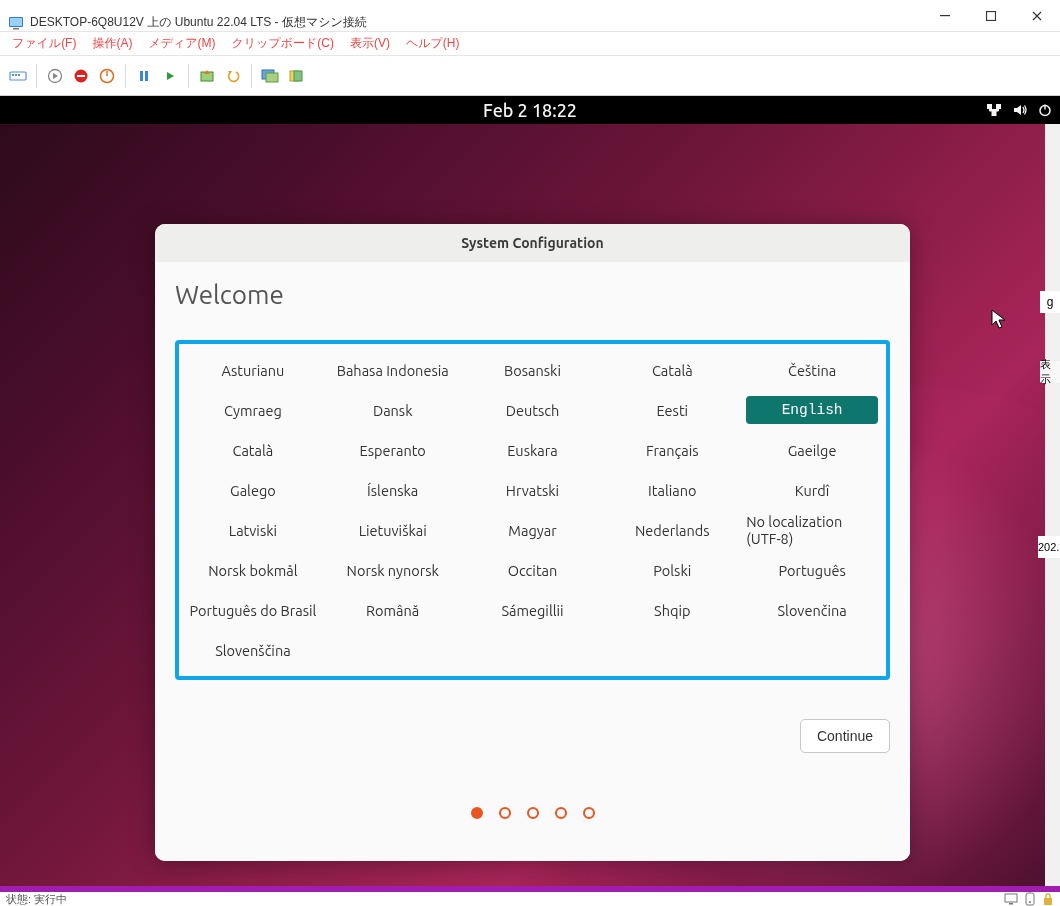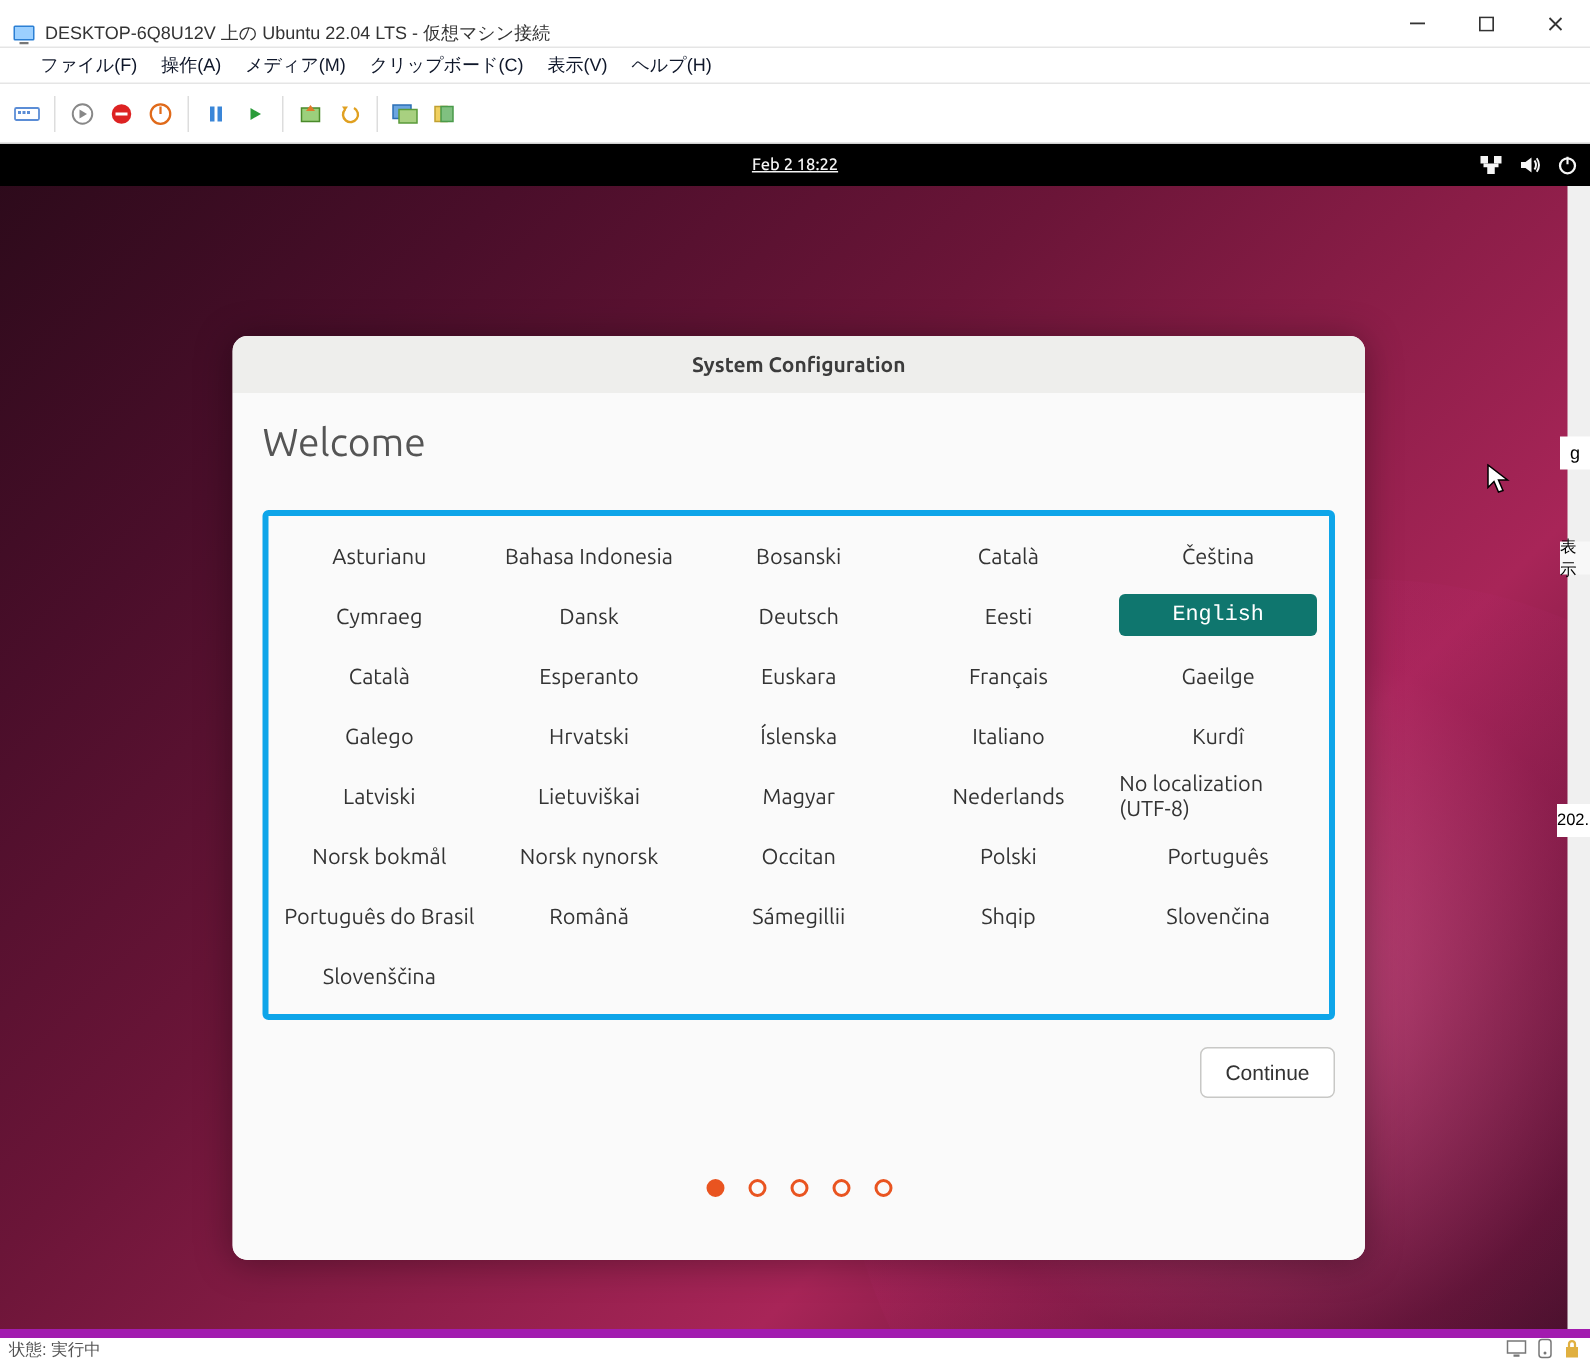--- a/index.html
+++ b/index.html
@@ -36,22 +36,22 @@
   .win-controls button {
     width: 46px; height: 32px; border: none; background: transparent;
     display: inline-flex; align-items: center; justify-content: center;
     color: #333;
   }
   .win-controls button svg { width: 10px; height: 10px; }
 
   .host-menubar {
     height: 24px; background: #fff;
     display: flex; align-items: center;
-    padding: 0 19px;
-    color: #0f172a; font-size: 12px;
+    padding: 0 4px;
+    color: #ef4444; font-size: 12px;
     border-bottom: 1px solid #e5e5e5;
   }
   .host-menubar .menu-item { padding: 2px 8px; }
 
   .host-toolbar {
     height: 40px; background: #fff;
     display: flex; align-items: center; gap: 2px;
     padding: 0 6px;
     border-bottom: 1px solid #d0d0d0;
   }
@@ -81,23 +81,22 @@
   }
   
   .gnome-topbar {
     position: relative;
     height: 28px;
     background: #000;
     color: #f5f5f5;
     display: flex;
     align-items: center;
     justify-content: center;
-    font-size: 11px;
+    font-size: 18px;
     font-family: Ubuntu, "Noto Sans", sans-serif;
-    text-decoration: underline;
   }
   .gnome-topbar .clock { font-weight: 500; }
   .gnome-status {
     position: absolute; right: 8px; top: 0; height: 28px;
     display: flex; align-items: center; gap: 10px;
   }
   .gnome-status svg { fill: #f5f5f5; }
 
   
   .vm-scrollbar {
@@ -155,20 +154,21 @@
     display: flex; justify-content: flex-end;
     padding: 18px 0 0 0;
   }
   .continue-btn {
     padding: 8px 16px;
     background: #fff;
     border: 1px solid #c8c8c6;
     border-radius: 5px;
     font-size: 14px;
     color: #333;
+    margin-top: 21px;
   }
   .progress-dots {
     display: flex; justify-content: center; gap: 16px;
     padding: 54px 0 24px 0;
   }
   .dot {
     width: 12px; height: 12px; border-radius: 50%;
     border: 2px solid #e95420;
   }
   .dot.filled { background: #e95420; }
@@ -346,22 +346,22 @@
           <div class="lang-cell">Dansk</div>
           <div class="lang-cell">Deutsch</div>
           <div class="lang-cell">Eesti</div>
           <div class="lang-cell selected">English</div>
           <div class="lang-cell">Català</div>
           <div class="lang-cell">Esperanto</div>
           <div class="lang-cell">Euskara</div>
           <div class="lang-cell">Français</div>
           <div class="lang-cell">Gaeilge</div>
           <div class="lang-cell">Galego</div>
+          <div class="lang-cell">Íslenska</div>
           <div class="lang-cell">Hrvatski</div>
-          <div class="lang-cell">Íslenska</div>
           <div class="lang-cell">Italiano</div>
           <div class="lang-cell">Kurdî</div>
           <div class="lang-cell">Latviski</div>
           <div class="lang-cell">Lietuviškai</div>
           <div class="lang-cell">Magyar</div>
           <div class="lang-cell">Nederlands</div>
           <div class="lang-cell">No localization (UTF-8)</div>
           <div class="lang-cell">Norsk bokmål</div>
           <div class="lang-cell">Norsk nynorsk</div>
           <div class="lang-cell">Occitan</div>

